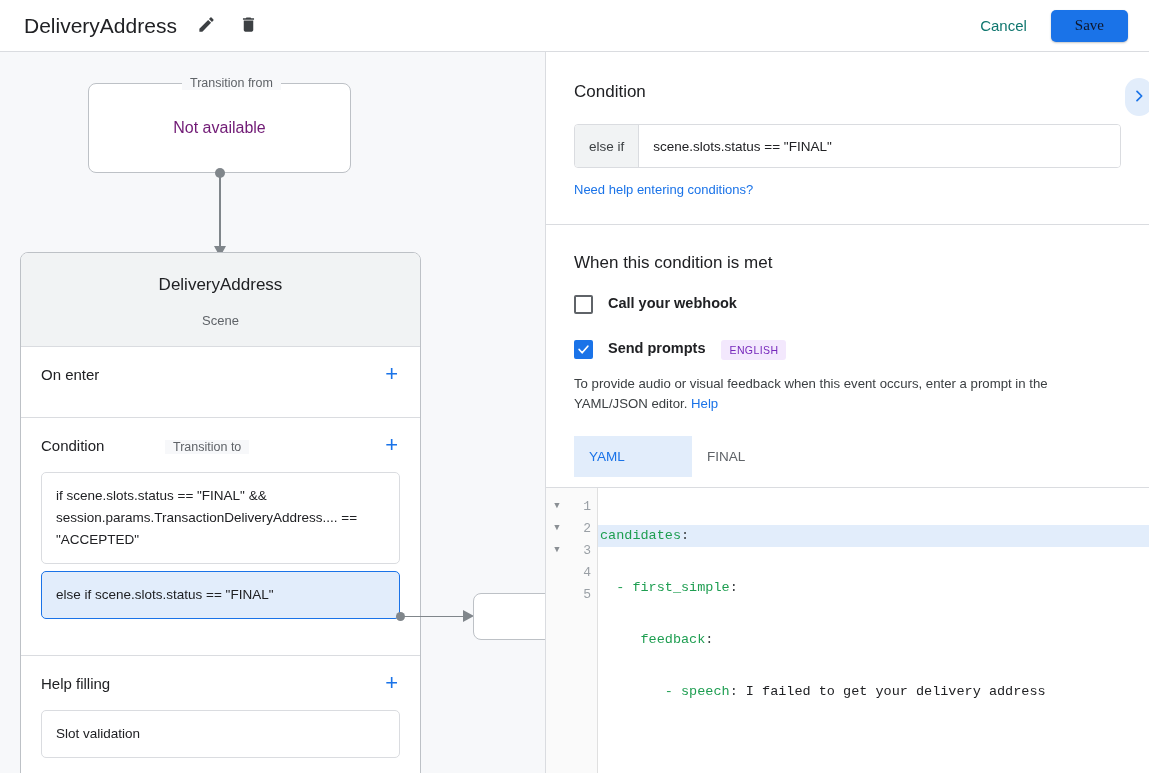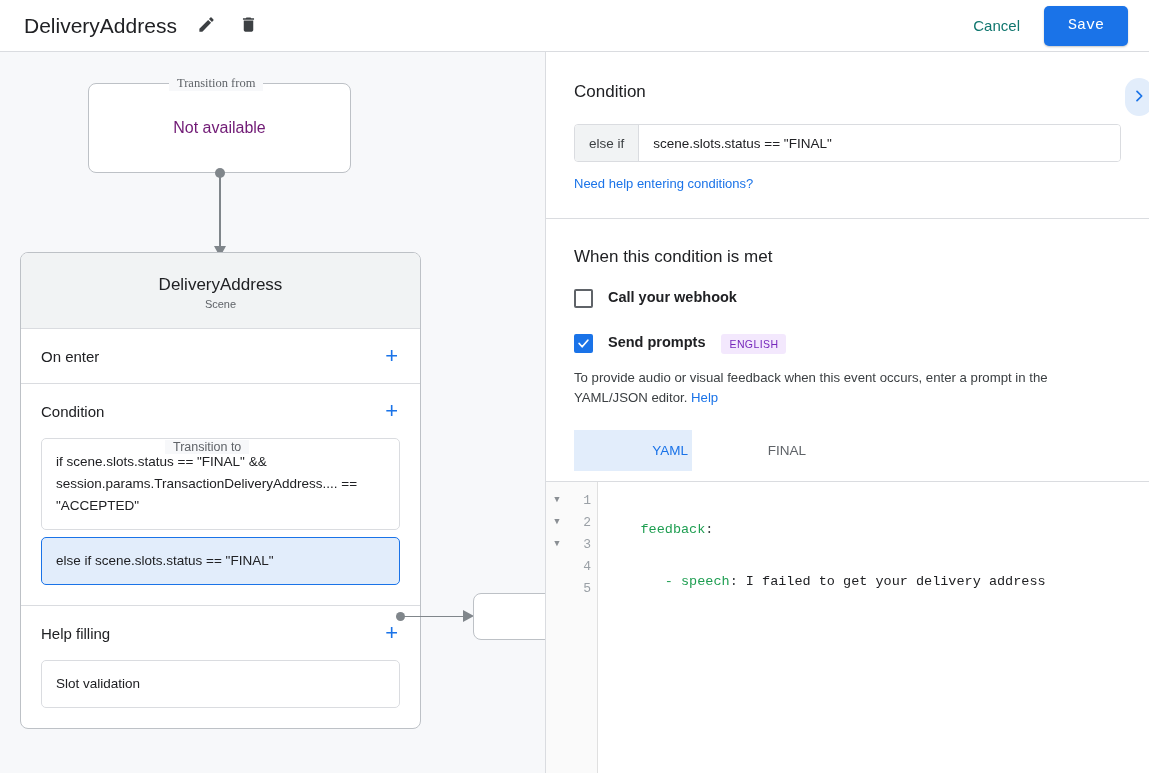--- a/index.html
+++ b/index.html
@@ -38,23 +38,23 @@
   .topbar-spacer { flex: 1; }
   .cancel-btn {
     background: transparent; border: none; cursor: pointer;
     color: #0f766e; font-size: 15px;
     font-family: "Liberation Sans", sans-serif;
     padding: 8px 10px; border-radius: 4px;
     margin-right: 14px;
   }
   .save-btn {
     background: #1a73e8; border: none; cursor: pointer;
-    color: #ffffff; font-size: 15px;
-    font-family: Liberation Mono, monospace;
-    padding: 0 24px; height: 40px;
+    color: #0f172a; font-size: 15px;
+    font-family: Liberation Serif, serif;
+    padding: 0 24px; height: 32px;
     border-radius: 5px;
     margin-right: 21px;
     box-shadow: 0 1px 2px rgba(60,64,67,.3);
   }
 
   
   .canvas {
     position: absolute; top: 52px; left: 0;
     width: 545px; height: 721px;
     background: #f7f8fa;
@@ -117,23 +117,23 @@
     border-radius: 8px;
     overflow: hidden;
   }
   .scene-head {
     background: #f1f3f4;
     padding: 22px 0 18px 0;
     text-align: center;
     border-bottom: 1px solid #dadce0;
   }
   .scene-head-title { font-size: 17px; color: #202124; }
-  .scene-head-sub { font-size: 11px; color: #5f6368; margin-top: 3px; }
-
-  .scene-section { border-bottom: 1px solid #dadce0; padding: 0 20px 0 20px; }
+  .scene-head-sub { font-size: 13px; color: #5f6368; margin-top: 18px; }
+
+  .scene-section { border-bottom: 1px solid #dadce0; padding: 0 20px 16px 20px; }
   .scene-section:last-child { border-bottom: none; }
   .section-head {
     display: flex; align-items: center; justify-content: space-between;
     height: 54px;
   }
   .section-title { font-size: 15px; color: #202124; }
   .plus-btn {
     color: #1a73e8; font-size: 22px; line-height: 1;
     background: none; border: none; cursor: pointer;
     padding: 4px 2px;
@@ -200,21 +200,21 @@
   .details-block { padding: 0 28px; }
   .details-block.first { padding-top: 30px; padding-bottom: 26px; border-bottom: 1px solid #dadce0; }
   .details-h {
     font-size: 17px; color: #202124;
     margin-bottom: 22px;
   }
   .cond-row {
     display: flex;
     border: 1px solid #dadce0;
     border-radius: 4px;
-    height: 38px;
+    height: 44px;
     overflow: hidden;
     width: 100%;
   }
   .cond-prefix {
     background: #f1f3f4;
     border-right: 1px solid #dadce0;
     display: flex; align-items: center;
     padding: 0 14px;
     font-size: 13.5px;
     color: #3c4043;
@@ -284,22 +284,22 @@
     line-height: 20px;
     margin-top: -12px;
     margin-bottom: 22px;
     max-width: 552px;
   }
   .note a { color: #1a73e8; text-decoration: none; cursor: pointer; }
 
   .tabs { display: flex; margin-bottom: 10px; }
   .tab {
     min-width: 118px;
-    text-align: right;
-    padding: 13px 4px;
+    text-align: left;
+    padding: 13px 15px;
     font-size: 13.5px;
     color: #5f6368;
     cursor: pointer;
     border: none;
     background: transparent;
     font-family: "Liberation Sans", sans-serif;
   }
   .tab.active {
     background: #e2edfb;
     color: #1a73e8;
@@ -373,21 +373,21 @@
 
   <div class="topbar-spacer"></div>
 
   <button class="cancel-btn">Cancel</button>
   <button class="save-btn">Save</button>
 </div>
 
 <div class="canvas">
 
   <div class="fieldset-card node-from">
-    <span class="legend" style="left: 80px; font-family: Liberation Serif, serif;">Transition from</span>
+    <span class="legend" style="left: 93px;">Transition from</span>
     <span class="node-from-label">Not available</span>
   </div>
 
   <div class="connector-dot"></div>
   <div class="connector-line"></div>
   <div class="connector-arrow"></div>
 
   <div class="scene-card">
     <span class="legend" style="left: 144px; top: 187px; position: absolute;">Transition to</span>
 
@@ -494,18 +494,20 @@
         <span class="fold"></span>
         <span class="lnum">4</span>
       </div>
       <div class="gutter-row">
         <span class="fold"></span>
         <span class="lnum">5</span>
       </div>
     </div>
 
     <div class="code">
+      <div class="code-line hl"><span class="p"></span><span class="k">candidates</span><span class="p">:</span><span class="v"></span></div>
+      <div class="code-line"><span class="p">  </span><span class="k">- first_simple</span><span class="p">:</span><span class="v"></span></div>
       <div class="code-line"><span class="p">     </span><span class="k">feedback</span><span class="p">:</span><span class="v"></span></div>
       <div class="code-line"><span class="p">        </span><span class="k">- speech</span><span class="p">:</span><span class="v"> I failed to get your delivery address</span></div>
       <div class="code-line"><span class="v"></span></div>
     </div>
   </div>
 </div>
 
 </body></html>

